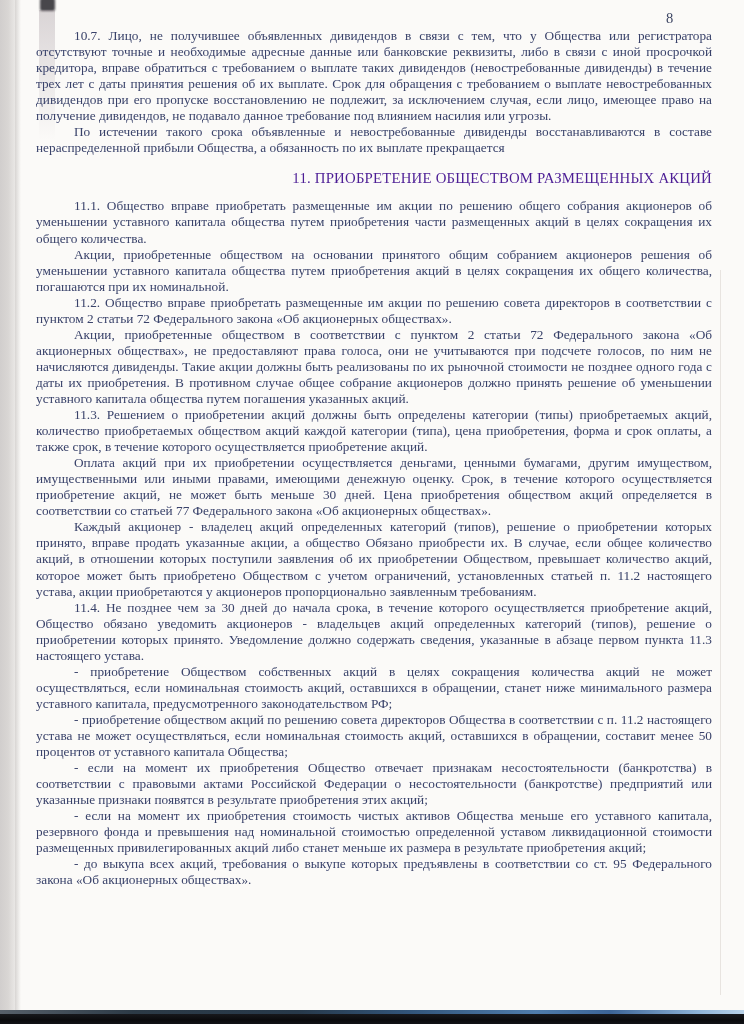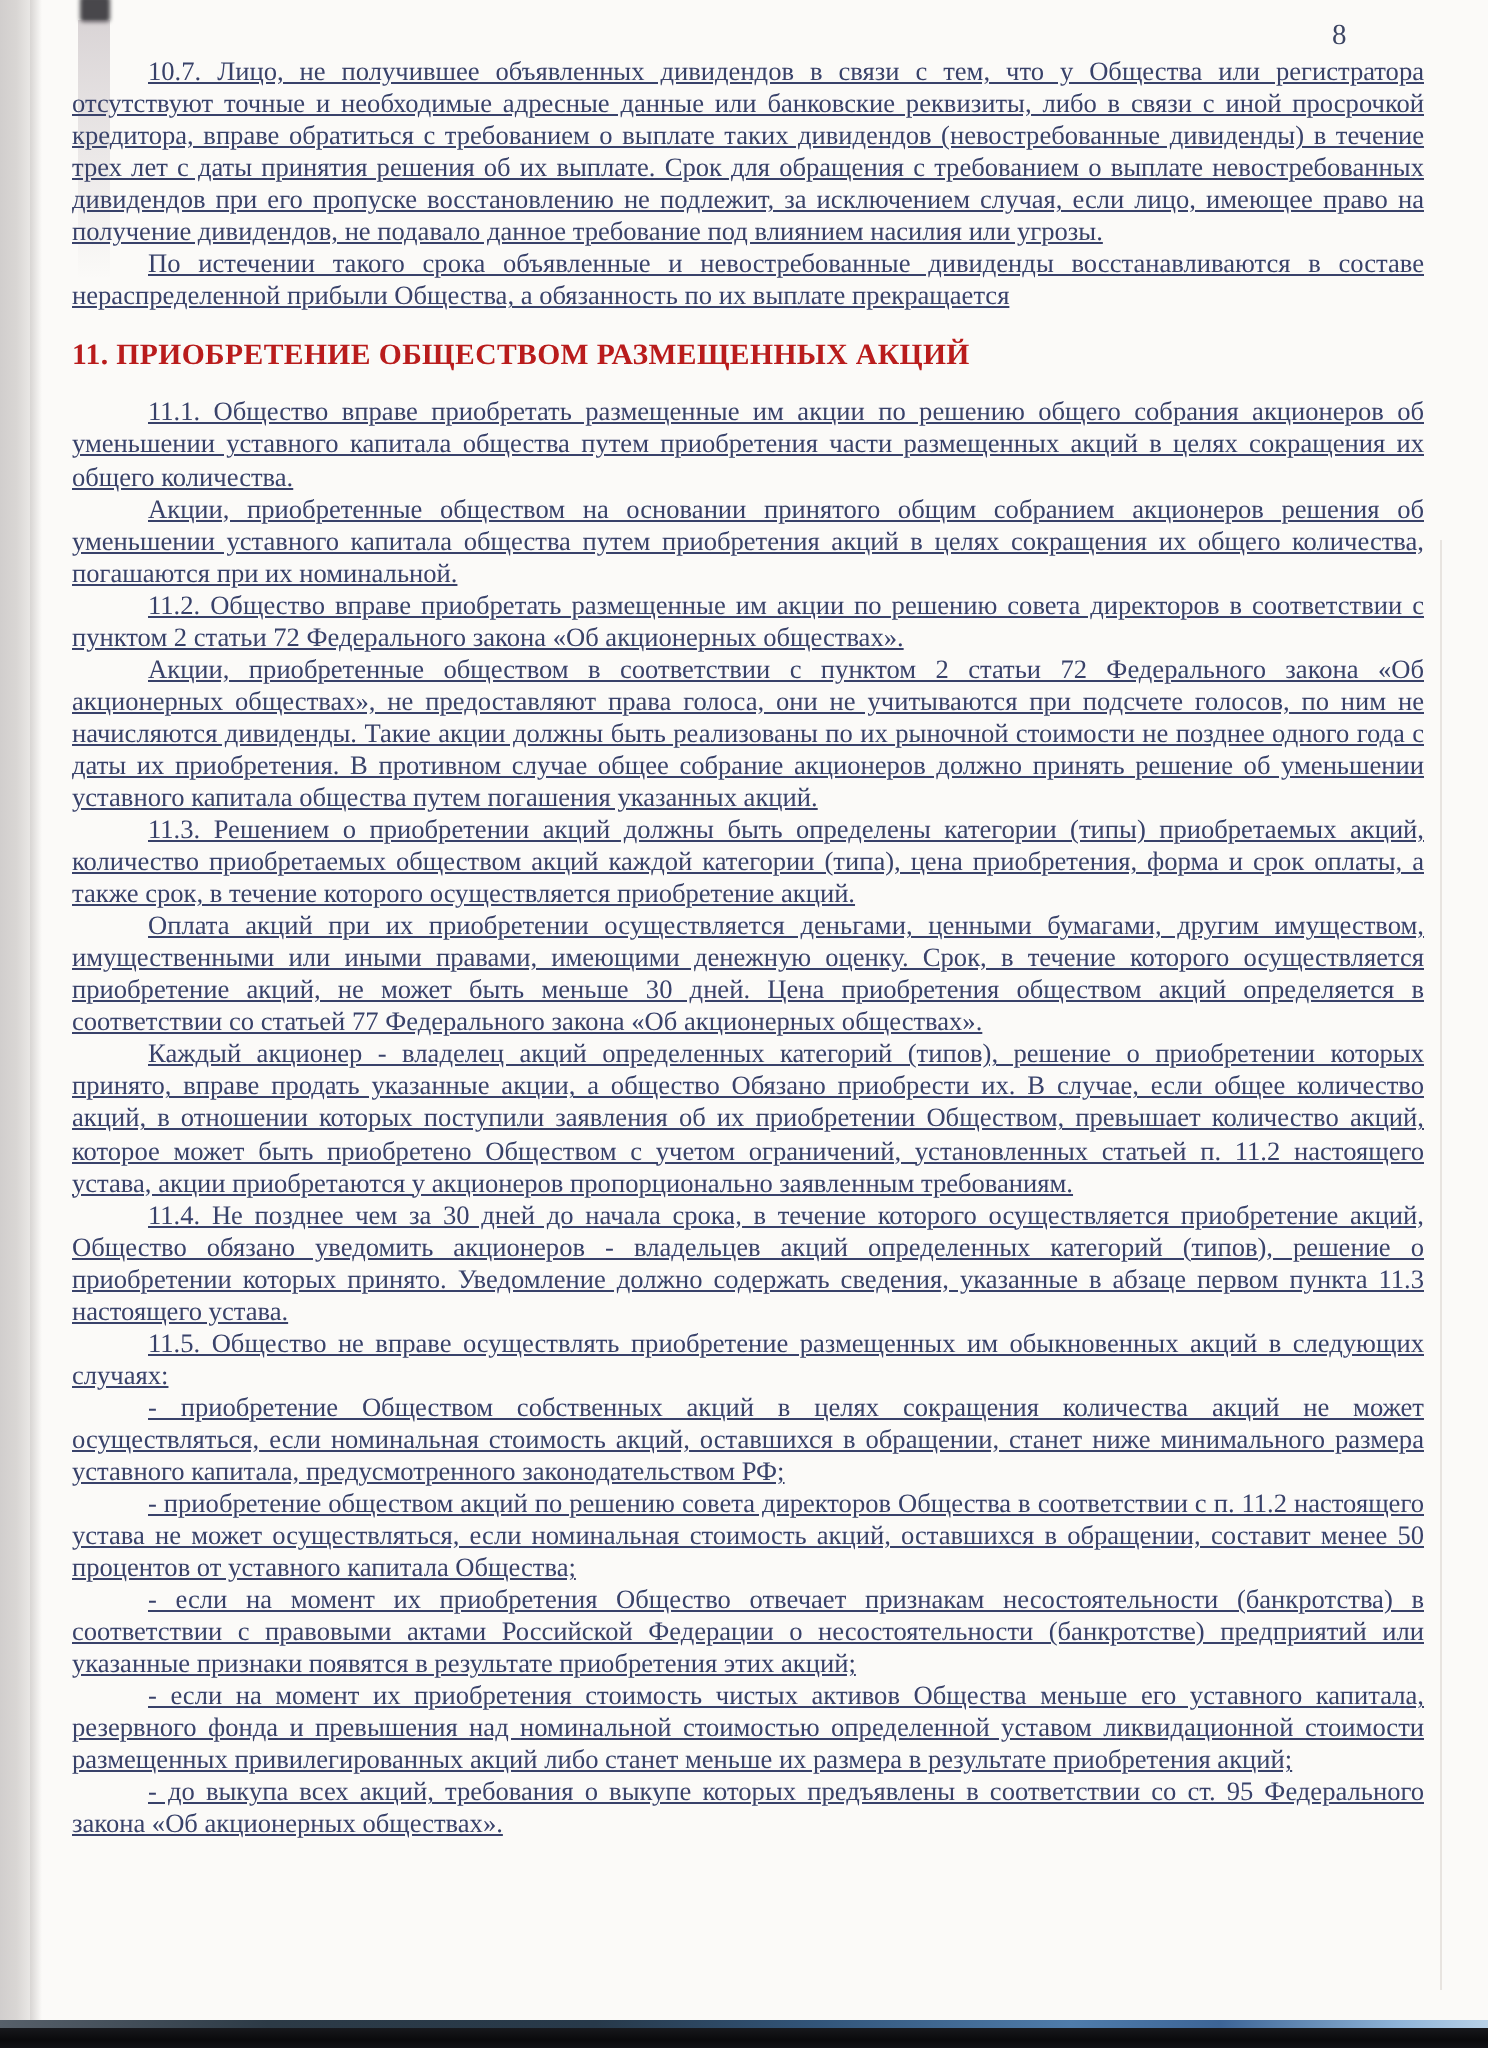--- a/index.html
+++ b/index.html
@@ -49,25 +49,25 @@
     font-size: 14.5px; color: #3c4563;
   }
   .text {
     position: absolute; left: 36px; top: 28px; width: 676px;
     color: #39426a;
     font-size: 13.3px; line-height: 16.05px;
     text-align: justify;
     hyphens: auto; -webkit-hyphens: auto;
     text-rendering: optimizeLegibility;
   }
-  .text p { margin: 0; text-indent: 38px; text-decoration: underline; }
+  .text p { margin: 0; text-indent: 38px; }
   .text h2.heading {
-    margin: 14px 0 12px; text-align: left; text-indent: 0;
-    font-size: 14.8px; font-weight: bold; letter-spacing: 0.2px;
-    color: #b91c1c;
+    margin: 14px 0 12px; text-align: right; text-indent: 0;
+    font-size: 14.8px; font-weight: normal; letter-spacing: 0.2px;
+    color: #4c1d95;
   }
 </style>
 </head>
 <body>
 
 <div class="scan">
   <div class="edge-left"></div>
   <div class="edge-left-shadow"></div>
   <div class="mark-top"></div>
   <div class="fold-shadow"></div>
@@ -80,21 +80,20 @@
       <p class="paragraph">По истечении такого срока объявленные и невостребованные дивиденды восстанавливаются в составе нераспределенной прибыли Общества, а обязанность по их выплате прекращается</p>
       <h2 class="heading">11. ПРИОБРЕТЕНИЕ ОБЩЕСТВОМ РАЗМЕЩЕННЫХ АКЦИЙ</h2>
       <p class="paragraph">11.1. Общество вправе приобретать размещенные им акции по решению общего собрания акционеров об уменьшении уставного капитала общества путем приобретения части размещенных акций в целях сокращения их общего количества.</p>
       <p class="paragraph">Акции, приобретенные обществом на основании принятого общим собранием акционеров решения об уменьшении уставного капитала общества путем приобретения акций в целях сокращения их общего количества, погашаются при их номинальной.</p>
       <p class="paragraph">11.2. Общество вправе приобретать размещенные им акции по решению совета директоров в соответствии с пунктом 2 статьи 72 Федерального закона «Об акционерных обществах».</p>
       <p class="paragraph">Акции, приобретенные обществом в соответствии с пунктом 2 статьи 72 Федерального закона «Об акционерных обществах», не предоставляют права голоса, они не учитываются при подсчете голосов, по ним не начисляются дивиденды. Такие акции должны быть реализованы по их рыночной стоимости не позднее одного года с даты их приобретения. В противном случае общее собрание акционеров должно принять решение об уменьшении уставного капитала общества путем погашения указанных акций.</p>
       <p class="paragraph">11.3. Решением о приобретении акций должны быть определены категории (типы) приобретаемых акций, количество приобретаемых обществом акций каждой категории (типа), цена приобретения, форма и срок оплаты, а также срок, в течение которого осуществляется приобретение акций.</p>
       <p class="paragraph">Оплата акций при их приобретении осуществляется деньгами, ценными бумагами, другим имуществом, имущественными или иными правами, имеющими денежную оценку. Срок, в течение которого осуществляется приобретение акций, не может быть меньше 30 дней. Цена приобретения обществом акций определяется в соответствии со статьей 77 Федерального закона «Об акционерных обществах».</p>
       <p class="paragraph">Каждый акционер - владелец акций определенных категорий (типов), решение о приобретении которых принято, вправе продать указанные акции, а общество Обязано приобрести их. В случае, если общее количество акций, в отношении которых поступили заявления об их приобретении Обществом, превышает количество акций, которое может быть приобретено Обществом с учетом ограничений, установленных статьей п. 11.2 настоящего устава, акции приобретаются у акционеров пропорционально заявленным требованиям.</p>
       <p class="paragraph">11.4. Не позднее чем за 30 дней до начала срока, в течение которого осуществляется приобретение акций, Общество обязано уведомить акционеров - владельцев акций определенных категорий (типов), решение о приобретении которых принято. Уведомление должно содержать сведения, указанные в абзаце первом пункта 11.3 настоящего устава.</p>
-      <p class="paragraph">11.5. Общество не вправе осуществлять приобретение размещенных им обыкновенных акций в следующих случаях:</p>
       <p class="dash">- приобретение Обществом собственных акций в целях сокращения количества акций не может осуществляться, если номинальная стоимость акций, оставшихся в обращении, станет ниже минимального размера уставного капитала, предусмотренного законодательством РФ;</p>
       <p class="dash">- приобретение обществом акций по решению совета директоров Общества в соответствии с п. 11.2 настоящего устава не может осуществляться, если номинальная стоимость акций, оставшихся в обращении, составит менее 50 процентов от уставного капитала Общества;</p>
       <p class="dash">- если на момент их приобретения Общество отвечает признакам несостоятельности (банкротства) в соответствии с правовыми актами Российской Федерации о несостоятельности (банкротстве) предприятий или указанные признаки появятся в результате приобретения этих акций;</p>
       <p class="dash">- если на момент их приобретения стоимость чистых активов Общества меньше его уставного капитала, резервного фонда и превышения над номинальной стоимостью определенной уставом ликвидационной стоимости размещенных привилегированных акций либо станет меньше их размера в результате приобретения акций;</p>
       <p class="dash">- до выкупа всех акций, требования о выкупе которых предъявлены в соответствии со ст. 95 Федерального закона «Об акционерных обществах».</p>
     </div>
 
   <div class="bar-accent"></div>
   <div class="bar-bottom"></div>
 </div>

